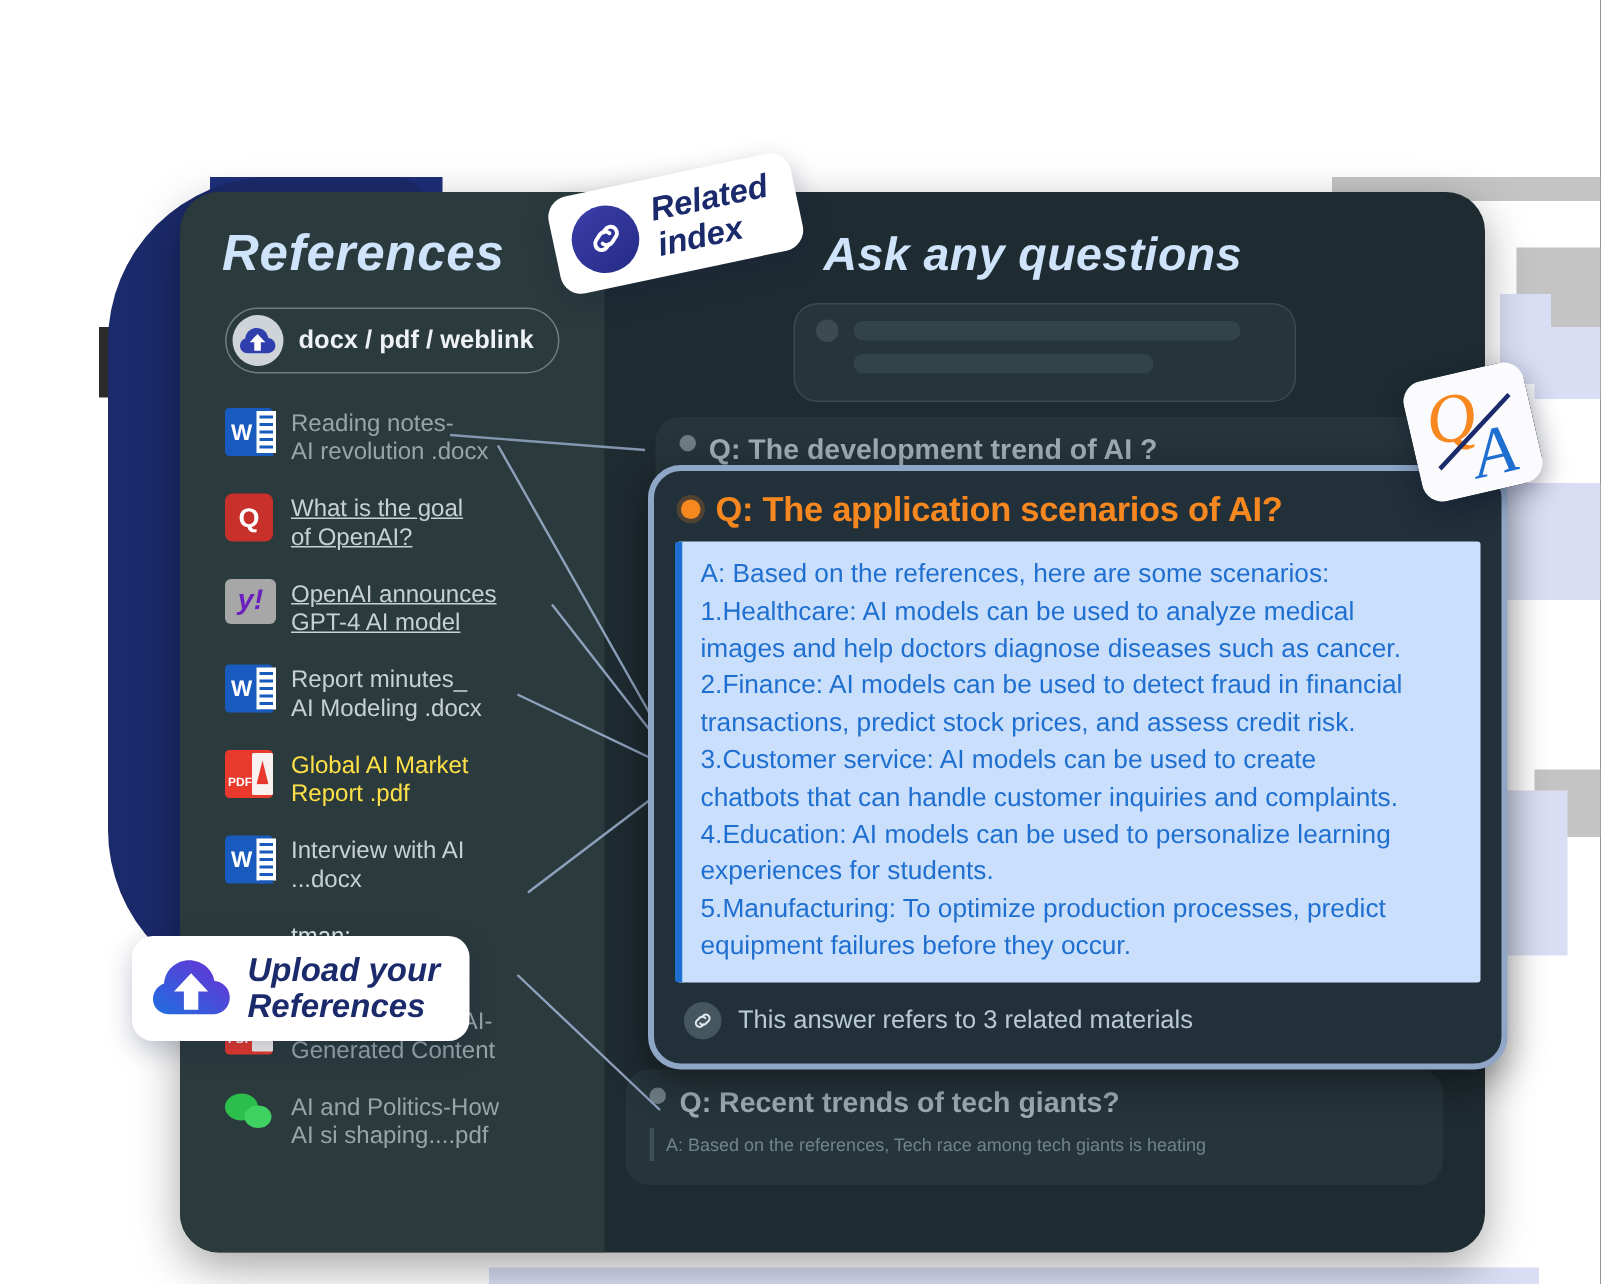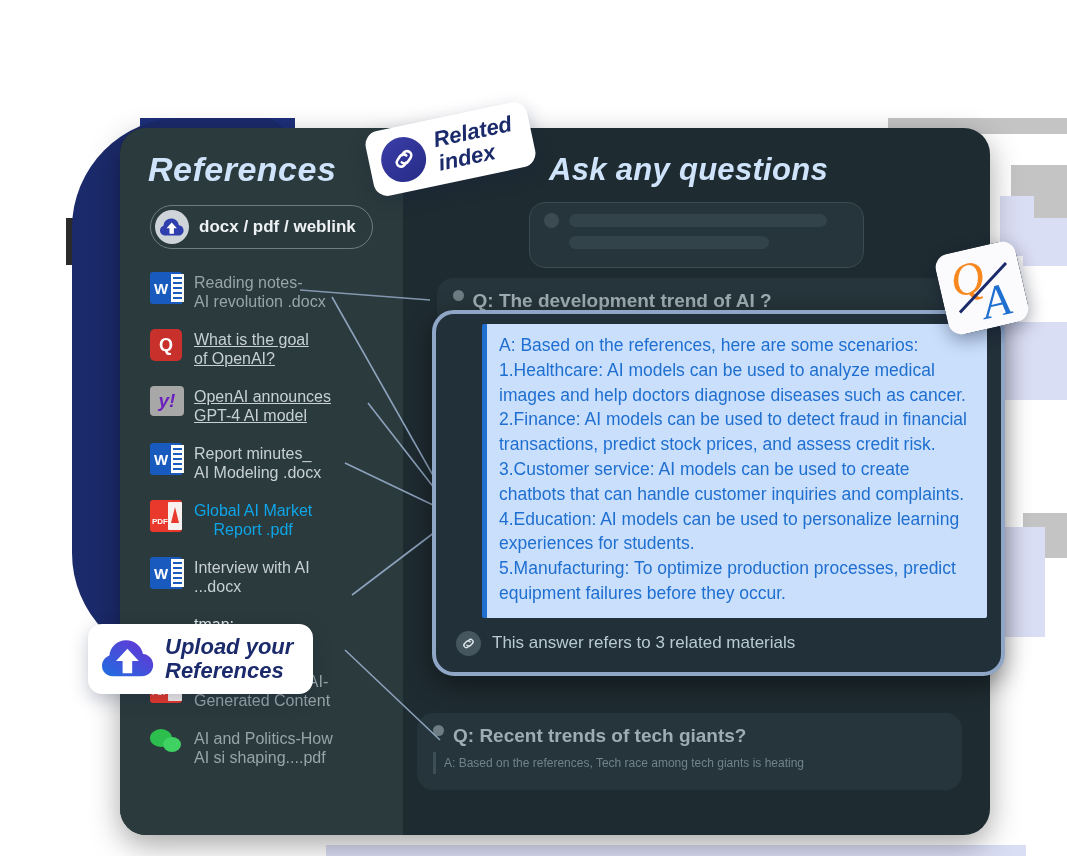--- a/index.html
+++ b/index.html
@@ -53,21 +53,21 @@
   }
 
   .ref-list{margin-top:14px;}
   .ref-item{
     display:flex;align-items:flex-start;gap:10px;
     padding:9px 12px 9px 30px;
   }
   .ref-ico{width:34px;height:34px;flex:0 0 auto;position:relative;}
   .ref-text{font-size:16px;line-height:19px;padding-top:1px;}
   .dim{color:#98a5a8;}
-  .bright{color:#0ea5e9;text-align:center;}
+  .bright{color:#fde047;}
   .mid{color:#c7d1d4;}
   .link{color:#c7d1d4;text-decoration:underline;font-weight:500;}
   .link-bright{color:#dfe7ea;text-decoration:underline;}
 
   
   .ico-word{
     width:32px;height:32px;background:#185abd;border-radius:3px;
     display:flex;align-items:center;justify-content:flex-start;
   }
   .ico-word .w{color:#fff;font-weight:bold;font-size:15px;margin-left:4px;}
@@ -133,21 +133,20 @@
     box-shadow:0 8px 26px rgba(0,0,0,.45);
     padding:10px 14px 14px 14px;box-sizing:border-box;
     z-index:6;
   }
   .active-q{display:flex;align-items:center;gap:10px;margin:2px 0 8px 4px;}
   .active-bullet{width:13px;height:13px;border-radius:50%;background:#f7871f;flex:0 0 auto;box-shadow:0 0 0 3px rgba(247,135,31,.22);}
   .active-q-txt{color:#f7871f;font-weight:bold;font-size:23px;letter-spacing:-.2px;}
   .ans-box{
     background:#c9dffc;border-left:5px solid #1f6fd0;border-radius:2px;
     padding:9px 12px 12px 12px;
-    margin-left:32px;
   }
   .ans-line{color:#1f6fd0;font-size:17.5px;line-height:24.8px;white-space:pre-wrap;}
   .refs-note{display:flex;align-items:center;gap:11px;margin:13px 0 2px 6px;}
   .link-badge{
     width:25px;height:25px;border-radius:50%;background:#45565e;
     display:flex;align-items:center;justify-content:center;flex:0 0 auto;
   }
   .refs-note-txt{color:#b9cad1;font-size:17px;}
 
   
@@ -365,20 +364,24 @@
       <line x1="345" y1="463" x2="456" y2="516"></line>
       <line x1="352" y1="595" x2="456" y2="516"></line>
       <line x1="345" y1="650" x2="440" y2="740"></line>
     </g>
     <g stroke="#8ea2bc" stroke-width="1.6" fill="none" opacity=".9">
       <line x1="300" y1="290" x2="430" y2="300"></line>
     </g>
   </svg>
 
   <div class="active-card">
+    <div class="active-q">
+      <span class="active-bullet"></span>
+      <span class="active-q-txt">Q: The application scenarios of AI?</span>
+    </div>
     <div class="ans-box">
       <div class="ans-line" id="answer-text">A: Based on the references, here are some scenarios:
 1.Healthcare: AI models can be used to analyze medical
 images and help doctors diagnose diseases such as cancer.
 2.Finance: AI models can be used to detect fraud in financial
 transactions, predict stock prices, and assess credit risk.
 3.Customer service: AI models can be used to create
 chatbots that can handle customer inquiries and complaints.
 4.Education: AI models can be used to personalize learning
 experiences for students.

